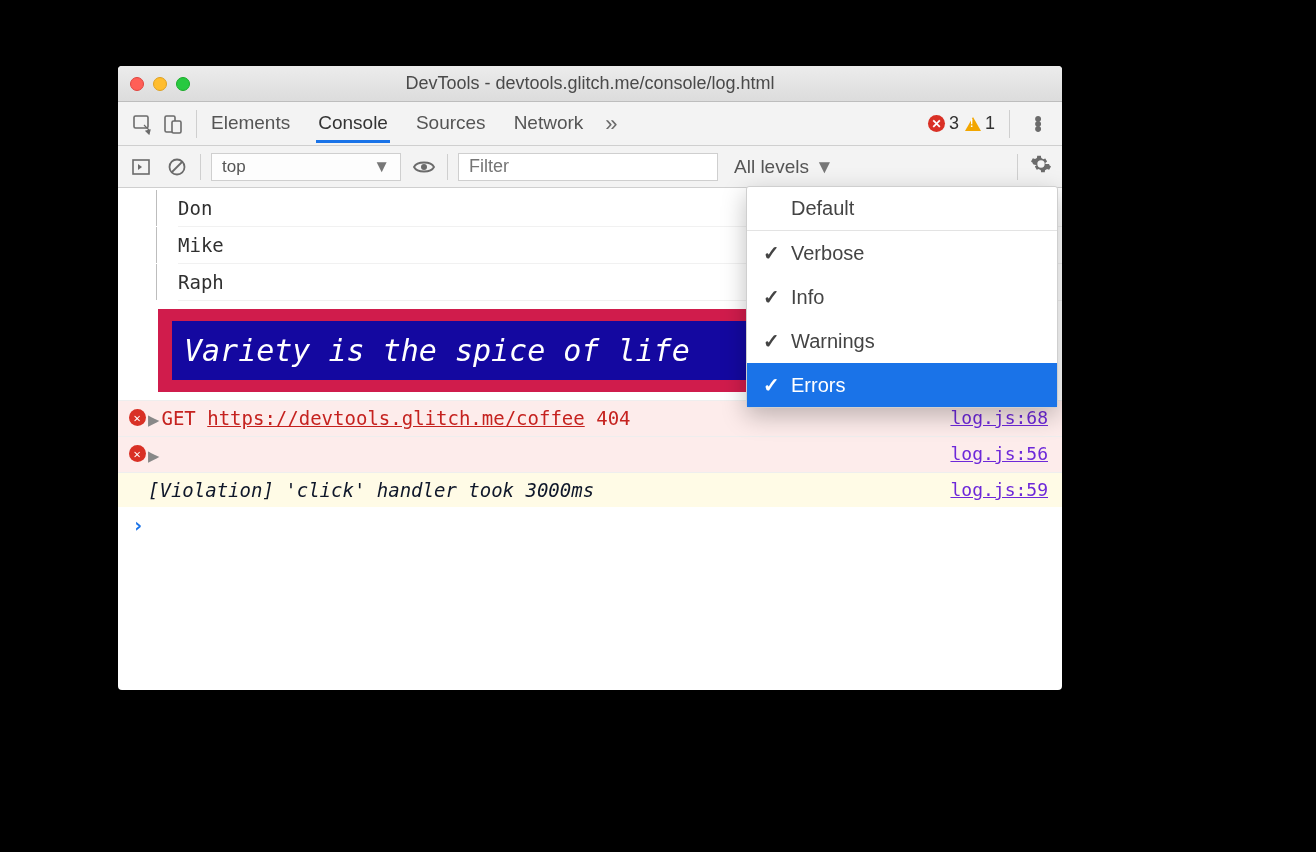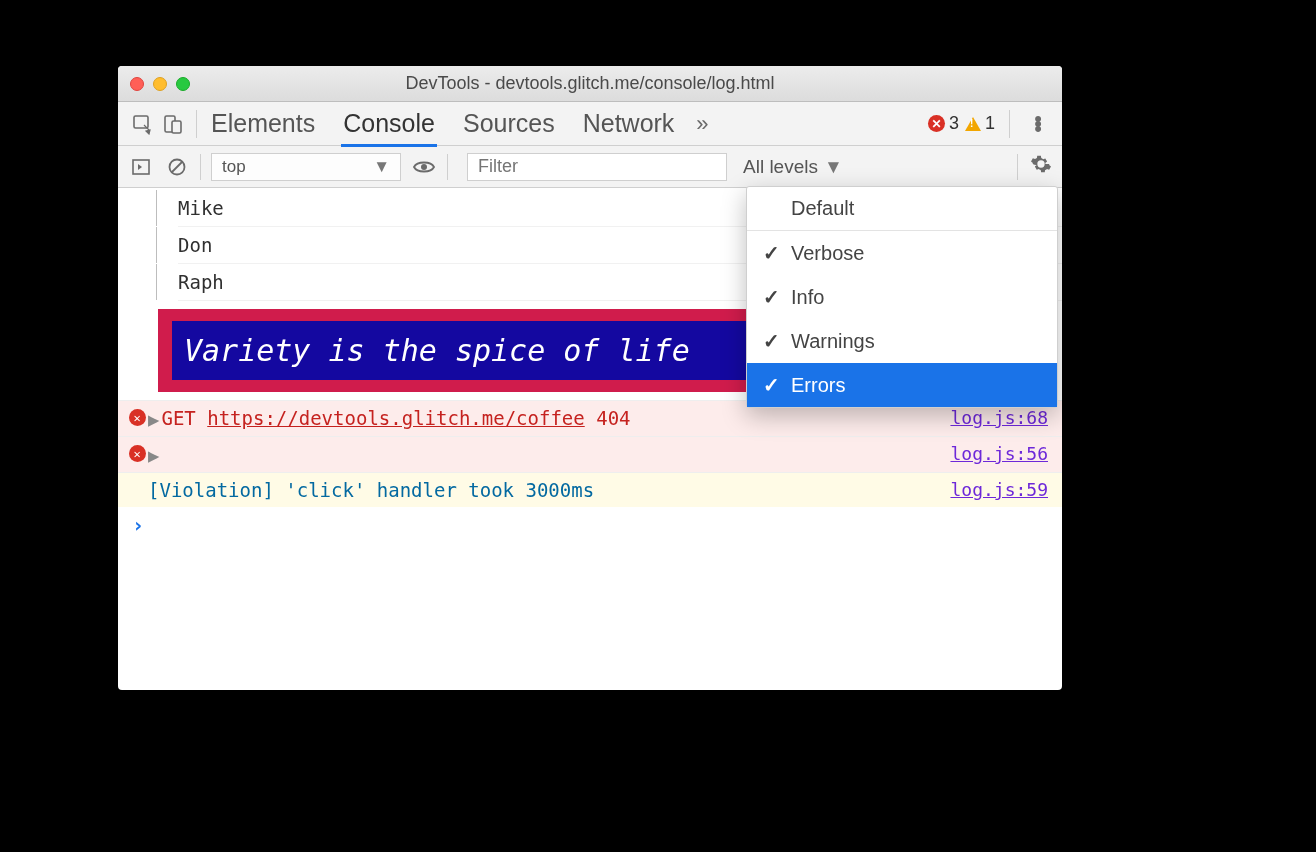--- a/index.html
+++ b/index.html
@@ -48,21 +48,21 @@
   .tabbar {
     height: 44px;
     background: #f3f3f3;
     border-bottom: 1px solid #cfcfcf;
     display:flex; align-items:center;
     padding: 0 10px;
   }
   .tabbar .iconbtn { width:30px; height:30px; display:flex; align-items:center; justify-content:center; color:#6b6b6b; }
   .tabbar .sep { width:1px; height:28px; background:#cfcfcf; margin:0 8px; }
   .tabs { display:flex; gap:24px; margin-left:4px; }
-  .tab { font-size:25px; color:#555; padding:8px 2px 9px; cursor:pointer; }
+  .tab { font-size:19px; color:#555; padding:8px 2px 9px; cursor:pointer; }
   .tab.active { color:#333; border-bottom:3px solid #1a73e8; padding-bottom:6px; }
   .more-tabs { margin-left:20px; color:#6b6b6b; font-size:22px; }
   .tabbar .right { margin-left:auto; display:flex; align-items:center; gap:6px; }
   .errbadge, .warnbadge { display:flex; align-items:center; gap:4px; font-size:18px; }
   .circ-icon { width:17px; height:17px; border-radius:50%; display:inline-flex; align-items:center; justify-content:center; color:#fff; font-size:12px; font-weight:bold; }
   .circ-icon.err { background:#d93025; }
   .tri-icon { width:0; height:0; border-left:8px solid transparent; border-right:8px solid transparent; border-bottom:14px solid #f2a600; position:relative; }
   .tri-icon::after { content:"!"; position:absolute; left:-3px; top:1px; font-size:10px; color:#fff; font-weight:bold; }
   .kebab { width:28px; text-align:center; color:#6b6b6b; font-size:22px; letter-spacing:0; }
   .kebab span { display:block; line-height:5px; }
@@ -78,21 +78,21 @@
   .toolbar .sq-icon, .toolbar .no-icon, .toolbar .eye-icon { width:26px; height:26px; display:flex; align-items:center; justify-content:center; color:#6b6b6b; }
   .context-select {
     display:flex; align-items:center; gap:20px;
     background:#fdfdfd; border:1px solid #cfcfcf;
     height:28px; padding:0 10px; width:190px; font-size:17px; color:#555;
     justify-content:space-between;
   }
   .context-select .caret { color:#777; }
   .filter-input {
     height:28px; background:#fff; border:1px solid #cfcfcf;
-    padding:0 10px; font-size:18px; color:#888; width:260px;margin-left:9px;
+    padding:0 10px; font-size:18px; color:#888; width:260px;
   }
   .levels {
     display:flex; align-items:center; gap:6px; font-size:19px; color:#555; cursor:pointer;
     margin-left:6px;
   }
   .levels .caret { color:#777; }
   .toolbar .right { margin-left:auto; display:flex; align-items:center; gap:12px; }
   .vline { width:1px; height:26px; background:#cfcfcf; }
   .gear { color:#6b6b6b; font-size:20px; }
 
@@ -122,21 +122,21 @@
   .msg { display:flex; align-items:flex-start; padding:6px 14px 6px 8px; border-top:1px solid #eee; font-size:19px; }
   .msg .left-icon { width:22px; display:flex; justify-content:center; padding-top:2px; }
   .msg .arrow { color:#888; margin-right:2px; padding-top:1px; }
   .msg .body { flex:1; }
   .msg .src { margin-left:auto; font-family:Menlo,monospace; color:#6d28d9; text-decoration:underline; font-size:18px; white-space:nowrap; padding-left:16px; }
   .msg.error { background:#fdeceb; }
   .msg.error .body, .msg.error .body a { color:#c5221f; }
   .msg .body .url { color:#5a5a5a; text-decoration:underline; }
   .msg .body .innerlink { color:#c5221f; text-decoration:underline; }
   .msg.warn { background:#fffbe6; }
-  .msg.warn .body { color:#0369a1; }
+  .msg.warn .body { color:#0f172a;font-style:italic; }
   .msg .stack { color:#c5221f; padding-left:28px; }
 
   .prompt-line { display:flex; align-items:center; padding:6px 14px; }
   .prompt-caret { color:#1a73e8; font-family:Menlo,monospace; font-size:20px; font-weight:bold; }
 
   
   .dropdown {
     position:absolute;
     top: 120px;
     right: 4px;
@@ -246,22 +246,22 @@
         <svg width="22" height="22" viewBox="0 0 24 24">
             <path fill="#6b6b6b" d="M12 8a4 4 0 1 0 0 8 4 4 0 0 0 0-8zm9 4a7 7 0 0 1-.1 1.2l2 1.6-2 3.4-2.4-.8a7 7 0 0 1-2 1.2l-.4 2.5h-4l-.4-2.5a7 7 0 0 1-2-1.2l-2.4.8-2-3.4 2-1.6A7 7 0 0 1 3 12a7 7 0 0 1 .1-1.2l-2-1.6 2-3.4 2.4.8a7 7 0 0 1 2-1.2L7.9 3h4l.4 2.5a7 7 0 0 1 2 1.2l2.4-.8 2 3.4-2 1.6c.1.4.1.8.1 1.1z"></path>
           </svg>
       </div>
     </div>
   </div>
 
   <div class="console-body">
 
     <div class="tree mono">
+      <div class="tree-row">Don</div>
       <div class="tree-row">Mike</div>
-      <div class="tree-row">Don</div>
       <div class="tree-row">Raph</div>
     </div>
 
     <div class="styled-box">
       <div class="styled-inner">Variety is the spice of life</div>
     </div>
 
     <div class="msg error mono">
       <span class="left-icon">
           <span class="circ-icon err">✕</span>

